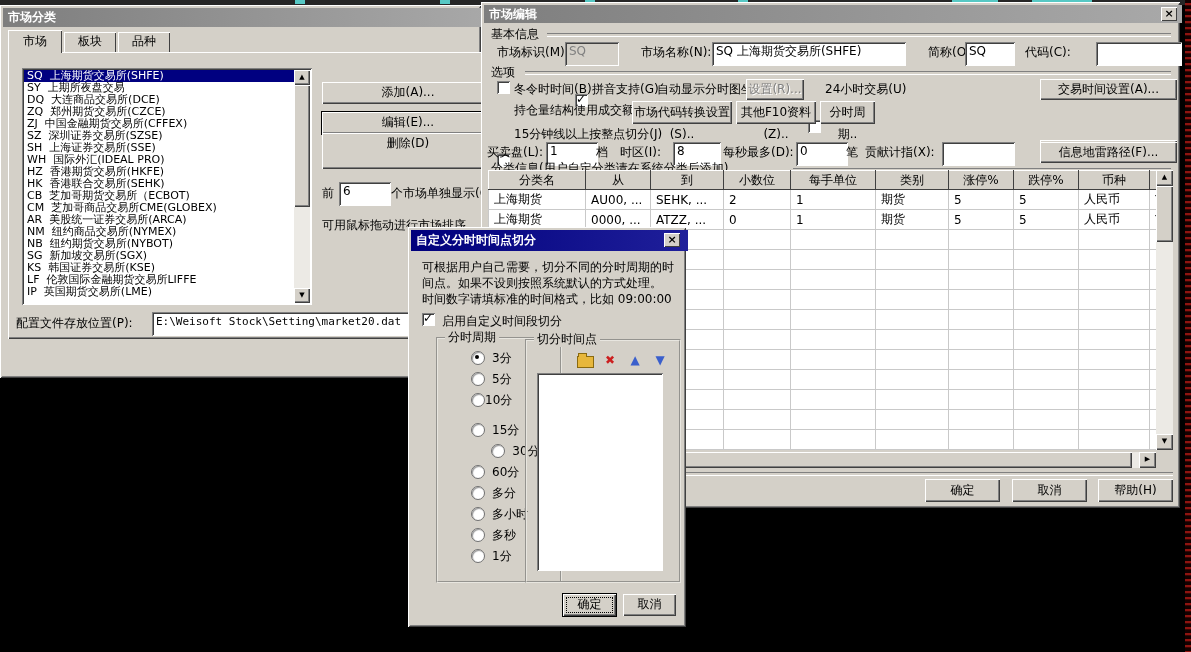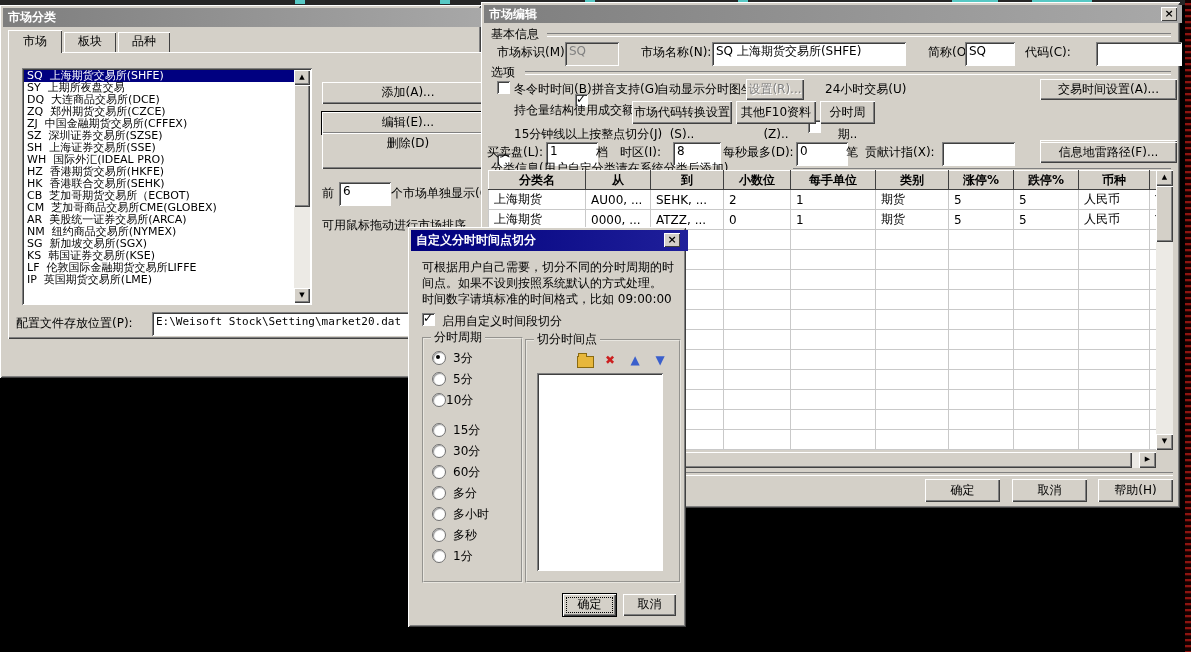--- a/index.html
+++ b/index.html
@@ -40,21 +40,21 @@
   .list-item{height:12px;line-height:12px;font-size:11px;white-space:pre;overflow:hidden;padding-left:3px;}
   .list-item.selected{background:#000080;color:#fff;}
   
   .scroll-track{background:#eceae5;}
   .scroll-btn{background:#d4d0c8;box-shadow:inset 1px 1px 0 #ffffff,inset -1px -1px 0 #404040,inset -2px -2px 0 #808080;
               text-align:center;font-size:7px;line-height:14px;color:#000;}
   .scroll-thumb{background:#d4d0c8;box-shadow:inset 1px 1px 0 #ffffff,inset -1px -1px 0 #404040,inset -2px -2px 0 #808080;}
   
   table.grid{border-collapse:collapse;table-layout:fixed;width:668px;background:#fff;}
   table.grid th{background:#d4d0c8;border:1px solid;border-color:#ffffff #404040 #404040 #ffffff;
-                height:18px;font-weight:bold;padding:0 3px;overflow:hidden;white-space:nowrap;}
+                height:18px;font-weight:normal;padding:0 3px;overflow:hidden;white-space:nowrap;}
   table.grid td{border:1px solid #c9c9c9;height:19px;padding:0 5px;overflow:hidden;white-space:nowrap;text-align:left;}
   
   .tool{width:18px;height:16px;text-align:center;line-height:15px;font-size:12px;font-weight:bold;}
   .folder{width:15px;height:10px;background:#e7b73c;border:1px solid #8a6a10;position:relative;margin-top:3px;}
   .folder::before{content:"";position:absolute;top:-4px;left:0;width:7px;height:3px;background:#e7b73c;border:1px solid #8a6a10;border-bottom:none;}
   .redstrip{background:repeating-linear-gradient(180deg,#130000 0 3px,#8e1410 3px 5px,#3a0502 5px 6px);}
   .cyan-dash{height:4px;background:#57c8c4;}
   .desc-line{line-height:16px;white-space:nowrap;}
   .label{white-space:nowrap;line-height:15px;}
 </style>
@@ -92,20 +92,21 @@
           <div class="list-item">ZJ  中国金融期货交易所(CFFEX)</div>
           <div class="list-item">SZ  深圳证券交易所(SZSE)</div>
           <div class="list-item">SH  上海证券交易所(SSE)</div>
           <div class="list-item">WH  国际外汇(IDEAL PRO)</div>
           <div class="list-item">HZ  香港期货交易所(HKFE)</div>
           <div class="list-item">HK  香港联合交易所(SEHK)</div>
           <div class="list-item">CB  芝加哥期货交易所（ECBOT)</div>
           <div class="list-item">CM  芝加哥商品交易所CME(GLOBEX)</div>
           <div class="list-item">AR  美股统一证券交易所(ARCA)</div>
           <div class="list-item">NM  纽约商品交易所(NYMEX)</div>
+          <div class="list-item">NB  纽约期货交易所(NYBOT)</div>
           <div class="list-item">SG  新加坡交易所(SGX)</div>
           <div class="list-item">KS  韩国证券交易所(KSE)</div>
           <div class="list-item">LF  伦敦国际金融期货交易所LIFFE</div>
           <div class="list-item">IP  英国期货交易所(LME)</div>
         </div>
       <div class="abs" style="right:2px;top:2px;width:16px;height:233px;">
         <div class="abs scroll-track" style="left:0;top:0;width:16px;height:233px;"></div>
         <div class="abs scroll-btn" style="left:0;top:0;width:16px;height:15px;">▲</div>
         <div class="abs scroll-thumb" style="left:0;top:15px;width:16px;height:122px;"></div>
         <div class="abs scroll-btn" style="left:0;bottom:0;width:16px;height:15px;">▼</div>
@@ -381,40 +382,40 @@
     <div class="abs titlebar tb-active" style="left:3px;top:3px;width:272px;height:21px;line-height:21px;">自定义分时时间点切分</div>
     <div class="abs xbtn" style="left:256px;top:6px;width:16px;height:14px;">×</div>
 
     <div class="abs desc-line" style="left:14px;top:32px;">可根据用户自己需要，切分不同的分时周期的时</div>
     <div class="abs desc-line" style="left:14px;top:48px;">间点。如果不设则按照系统默认的方式处理。</div>
     <div class="abs desc-line" style="left:14px;top:64px;">时间数字请填标准的时间格式，比如 09:00:00</div>
 
     <div class="abs cb" style="left:14px;top:86px;" data-checked="true"></div>
     <span class="abs label" style="left:34px;top:87px;">启用自定义时间段切分</span>
 
-    <div class="abs groupbox" style="left:14px;top:110px;width:97px;height:242px;">
+    <div class="abs groupbox" style="left:28px;top:110px;width:97px;height:242px;padding-left:25px;">
       <span class="legend">分时周期</span>
       <div style="padding-top:12px;padding-left:8px;">
           <div style="height: 14px; margin-bottom: 7px; display: flex; align-items: center; gap: 7px;">
             <span class="radio sel"></span>
             <span>3分</span>
           </div>
           <div style="height: 14px; margin-bottom: 7px; display: flex; align-items: center; gap: 7px;">
             <span class="radio"></span>
             <span>5分</span>
           </div>
           <div style="height: 14px; margin-bottom: 16px; display: flex; align-items: center; ">
             <span class="radio"></span>
             <span>10分</span>
           </div>
           <div style="height: 14px; margin-bottom: 7px; display: flex; align-items: center; gap: 7px;">
             <span class="radio"></span>
             <span>15分</span>
           </div>
-          <div style="height: 14px; margin-bottom: 7px; display: flex; align-items: center; gap: 7px;">
+          <div style="height: 14px; margin-bottom: 7px; display: flex; align-items: center; gap: 7px; justify-content: center;">
             <span class="radio"></span>
             <span>30分</span>
           </div>
           <div style="height: 14px; margin-bottom: 7px; display: flex; align-items: center; gap: 7px;">
             <span class="radio"></span>
             <span>60分</span>
           </div>
           <div style="height: 14px; margin-bottom: 7px; display: flex; align-items: center; gap: 7px;">
             <span class="radio"></span>
             <span>多分</span>

